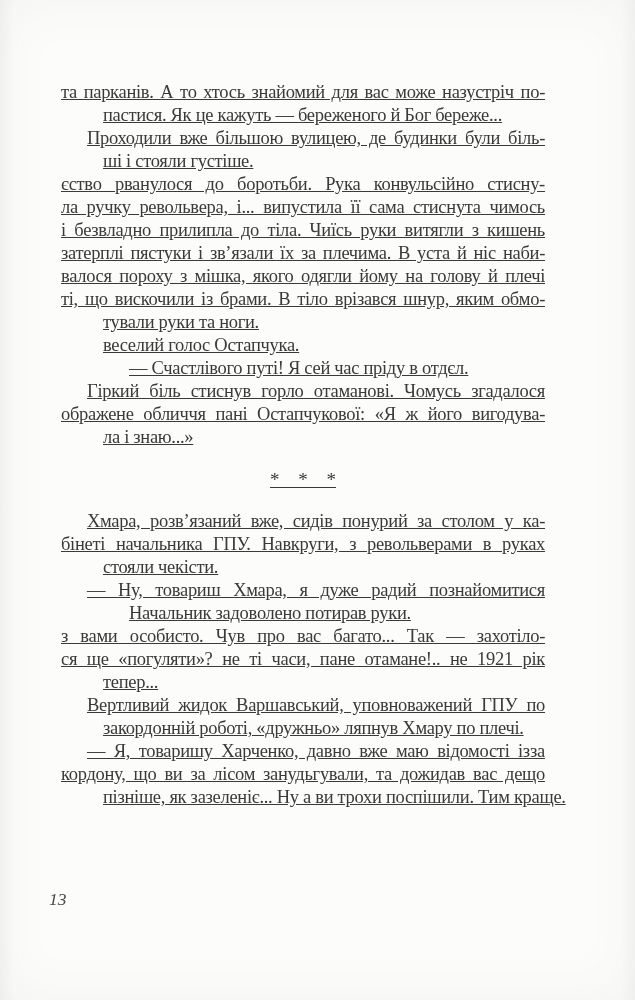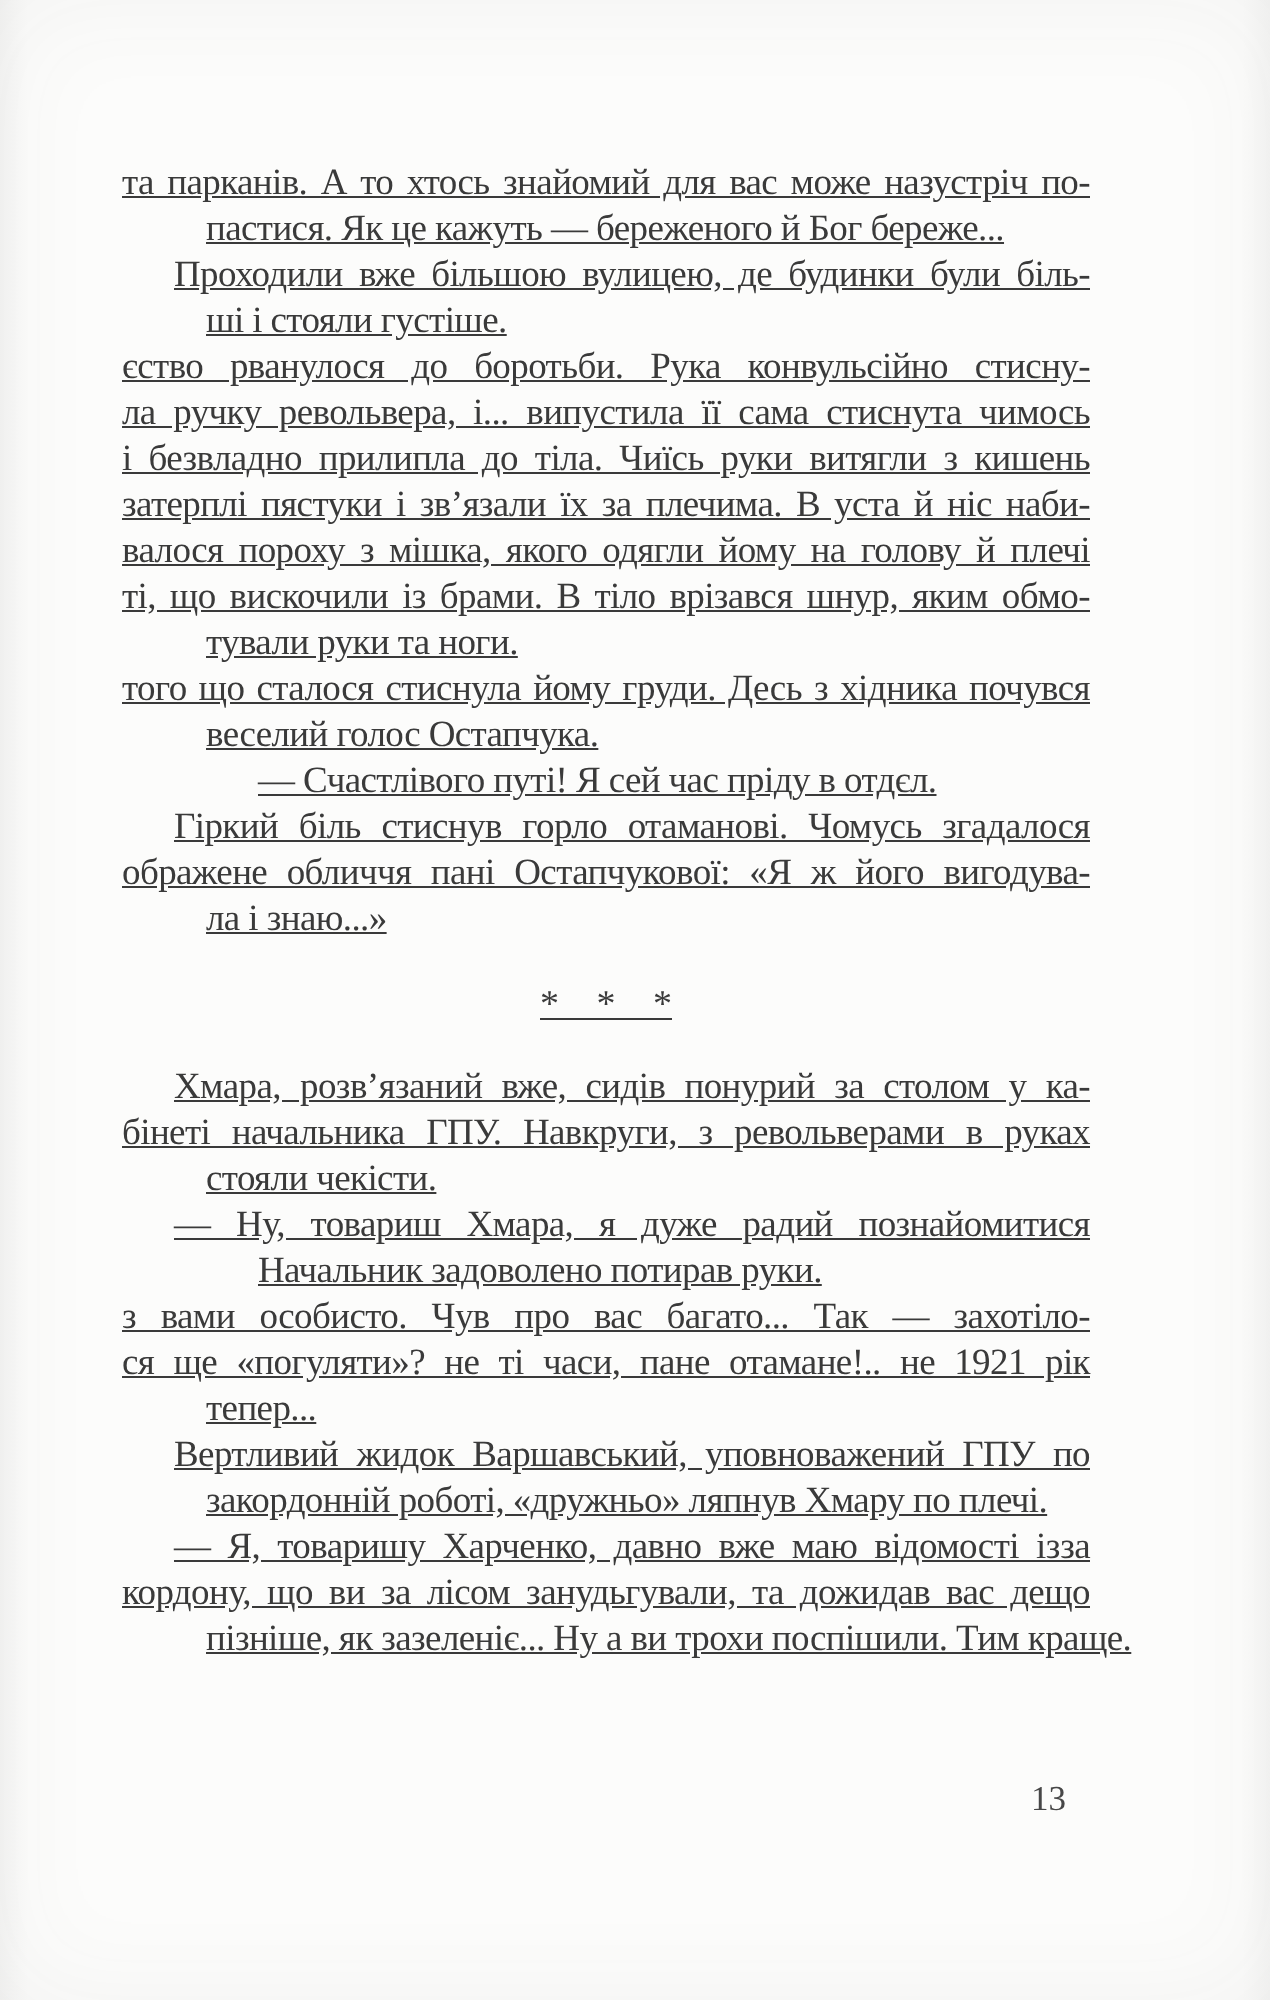--- a/index.html
+++ b/index.html
@@ -51,21 +51,22 @@
     font-size: 19px;
     letter-spacing: 0;
     word-spacing: 14px;
     color: var(--ink, #3a3a3a);
   }
   .page-number {
     position: absolute;
     left: 49px;            
     top: 888px;
     width: 484px;
-    text-align: right;
+    text-align: left;
+    font-style: italic;
     font-size: 17.5px;
     line-height: 22px;
     color: var(--folio, #474747);
   }
   
   .scan-edge-left, .scan-edge-right {
     position: absolute;
     top: 0; bottom: 0;
     width: 14px;
     pointer-events: none;
@@ -85,21 +86,20 @@
       <div class="line para-end">пастися. Як це кажуть — береженого й Бог береже...</div>
       <div class="line just indent">Проходили вже більшою вулицею, де будинки були біль-</div>
       <div class="line para-end">ші і стояли густіше.</div>
       <div class="line just">єство рванулося до боротьби. Рука конвульсійно стисну-</div>
       <div class="line just">ла ручку револьвера, і... випустила її сама стиснута чимось</div>
       <div class="line just">і безвладно прилипла до тіла. Чиїсь руки витягли з кишень</div>
       <div class="line just">затерплі пястуки і зв’язали їх за плечима. В уста й ніс наби-</div>
       <div class="line just">валося пороху з мішка, якого одягли йому на голову й плечі</div>
       <div class="line just">ті, що вискочили із брами. В тіло врізався шнур, яким обмо-</div>
       <div class="line para-end">тували руки та ноги.</div>
-      <div class="line just">того що сталося стиснула йому груди. Десь з хідника почувся</div>
       <div class="line para-end">веселий голос Остапчука.</div>
       <div class="line para-end indent">— Счастлівого путі! Я сей час пріду в отдєл.</div>
       <div class="line just indent">Гіркий біль стиснув горло отаманові.  Чомусь згадалося</div>
       <div class="line just">ображене обличчя пані Остапчукової: «Я ж його вигодува-</div>
       <div class="line para-end">ла і знаю...»</div>
       <div class="separator">*  *  *</div>
       <div class="line just indent">Хмара, розв’язаний вже, сидів понурий за столом у ка-</div>
       <div class="line just">бінеті начальника ГПУ. Навкруги, з револьверами в руках</div>
       <div class="line para-end">стояли чекісти.</div>
       <div class="line just indent">— Ну, товариш Хмара, я дуже радий познайомитися</div>

